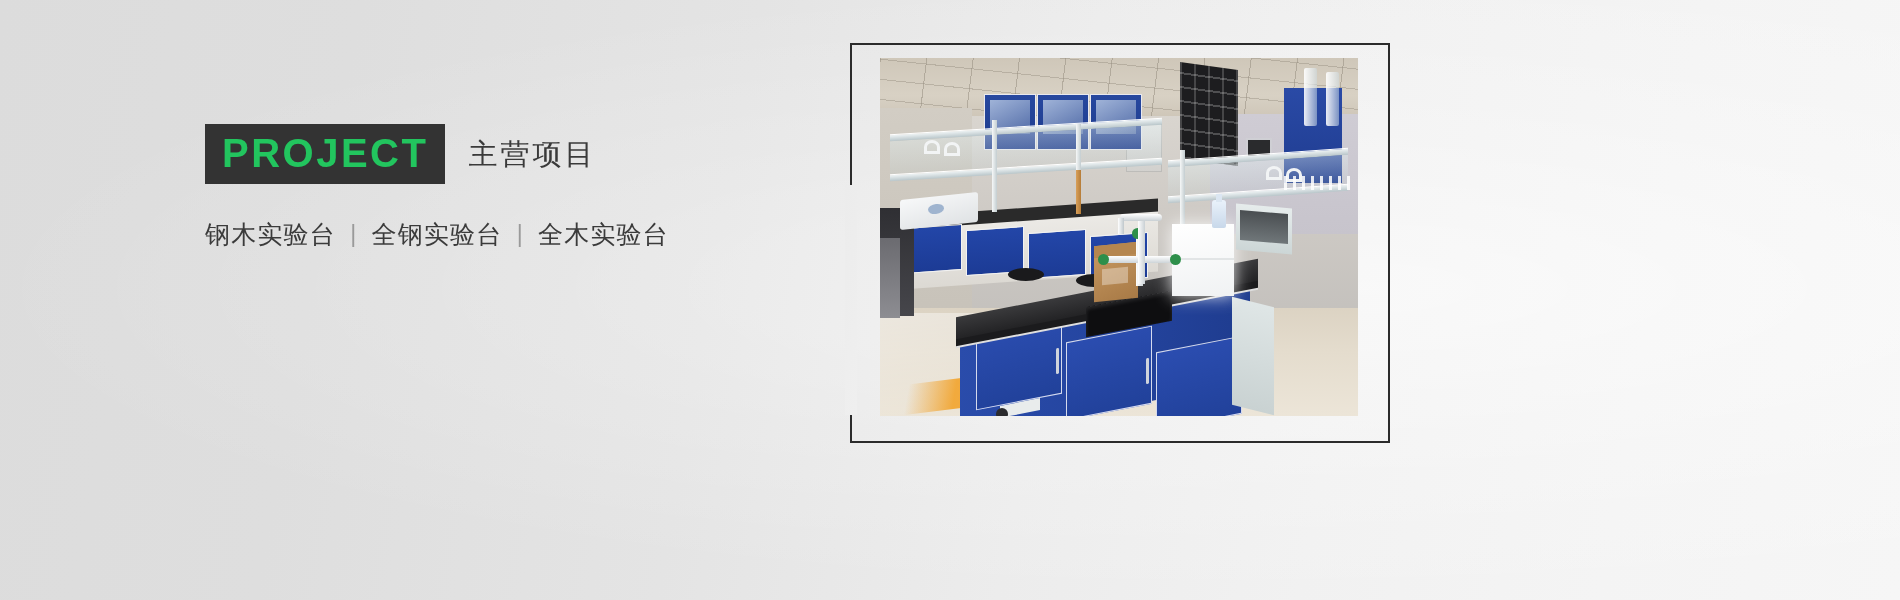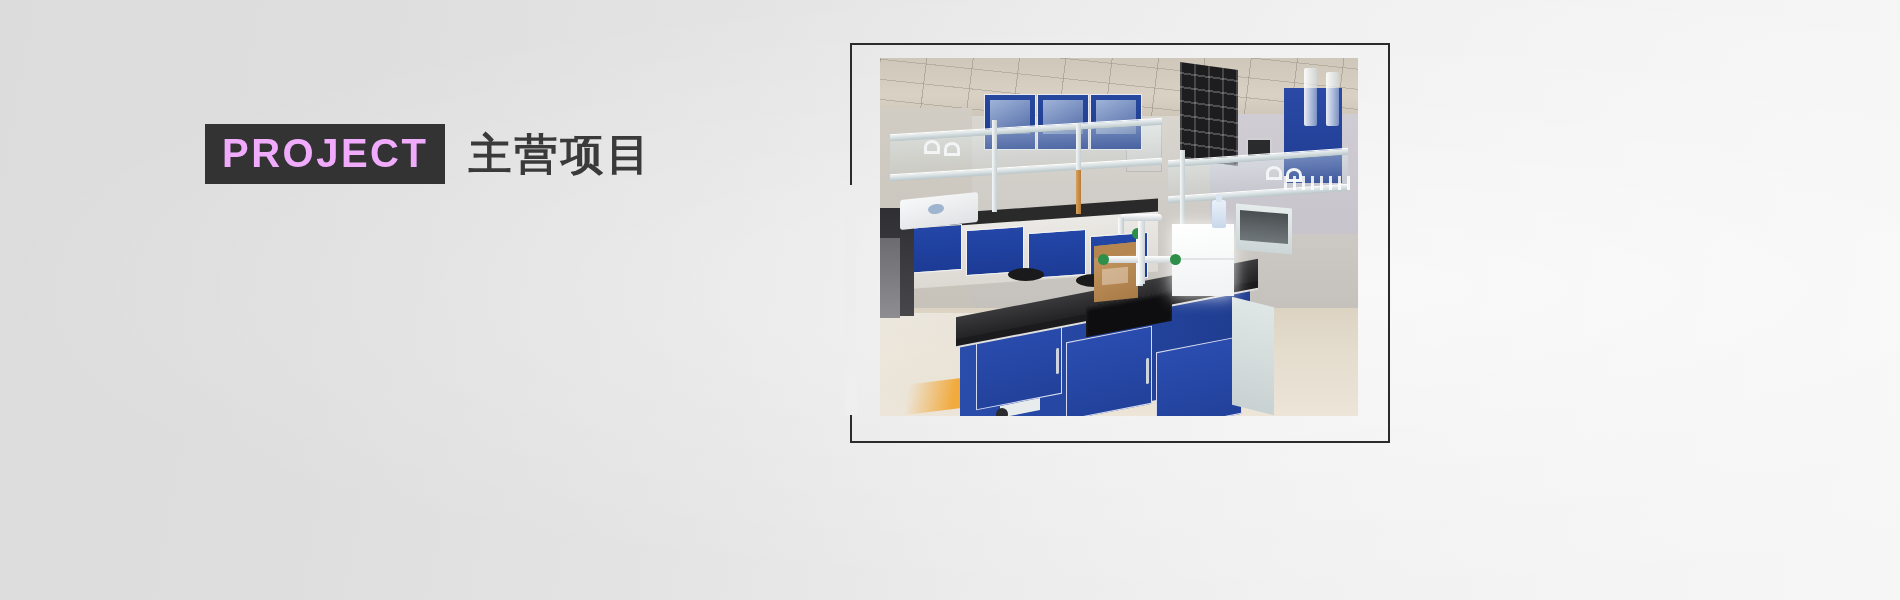--- a/index.html
+++ b/index.html
@@ -32,33 +32,33 @@
     z-index:4;
   }
   .title-row {
     display:flex;
     align-items:center;
     gap:23px;
     height:56px;
   }
   .badge {
     background:#333333;
-    color:#f0abfc;
+    color:#22c55e;
     font-size:40px;
     font-weight:bold;
     letter-spacing:2.5px;
     line-height:1;
     padding:9px 17px 11px 17px;
     display:inline-block;
     white-space:nowrap;
     text-align:right;
   }
   .title-cn {
-    font-size:43px;
-    font-weight:bold;
+    font-size:29px;
+    font-weight:normal;
     color:#3a3a3a;
     letter-spacing:3px;
     line-height:1;
     white-space:nowrap;
   }
 
   .cat-list {
     margin-top:30px;
   }
   .cat-line {
@@ -522,19 +522,26 @@
 
   <div class="text-col">
 
     <div class="title-row">
       <span class="badge">PROJECT</span>
       <span class="title-cn">主营项目</span>
     </div>
 
     <div class="cat-list">
 
+      <div class="cat-line">
+        <span>钢木实验台</span>
+        <span class="sep">|</span>
+        <span>全钢实验台</span>
+        <span class="sep">|</span>
+        <span>全木实验台</span>
+      </div>
 
 
 
     </div>
   </div>
 
 </div>
 
 </body></html>

